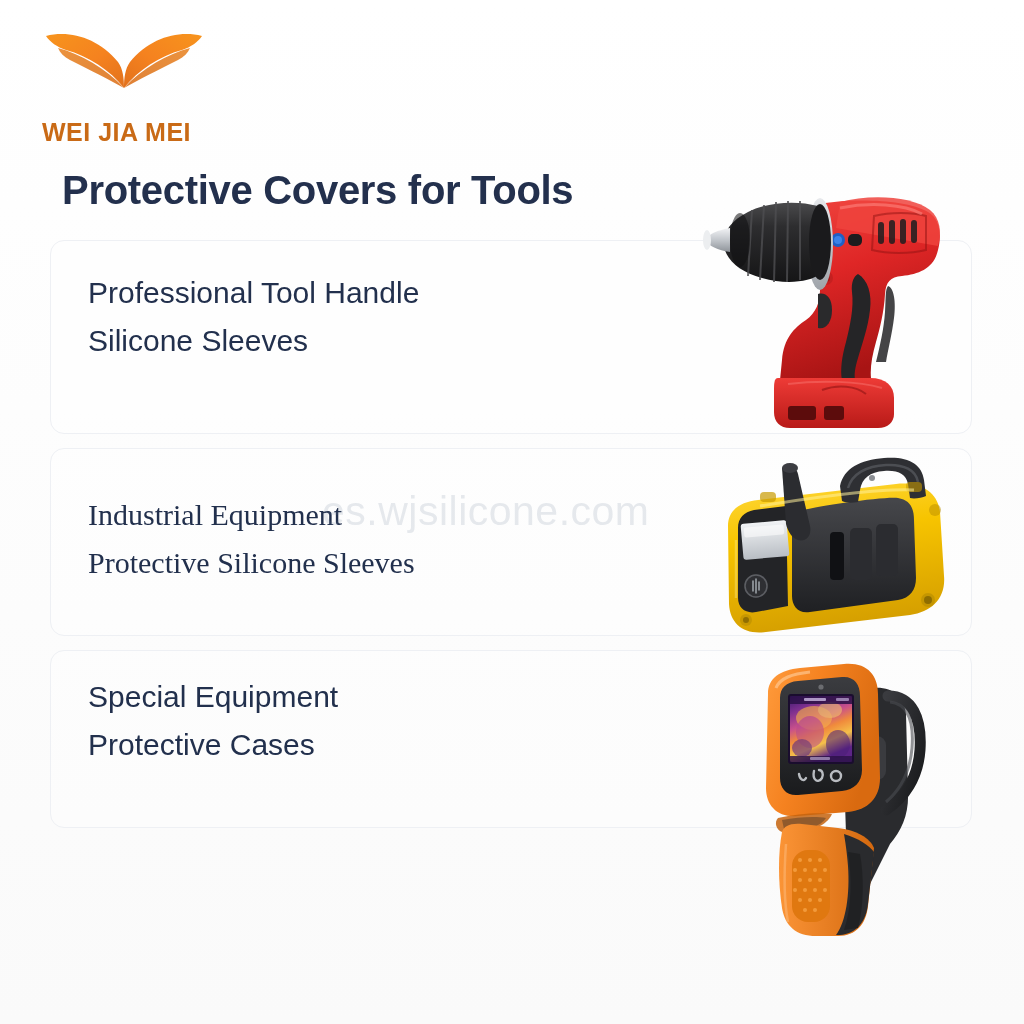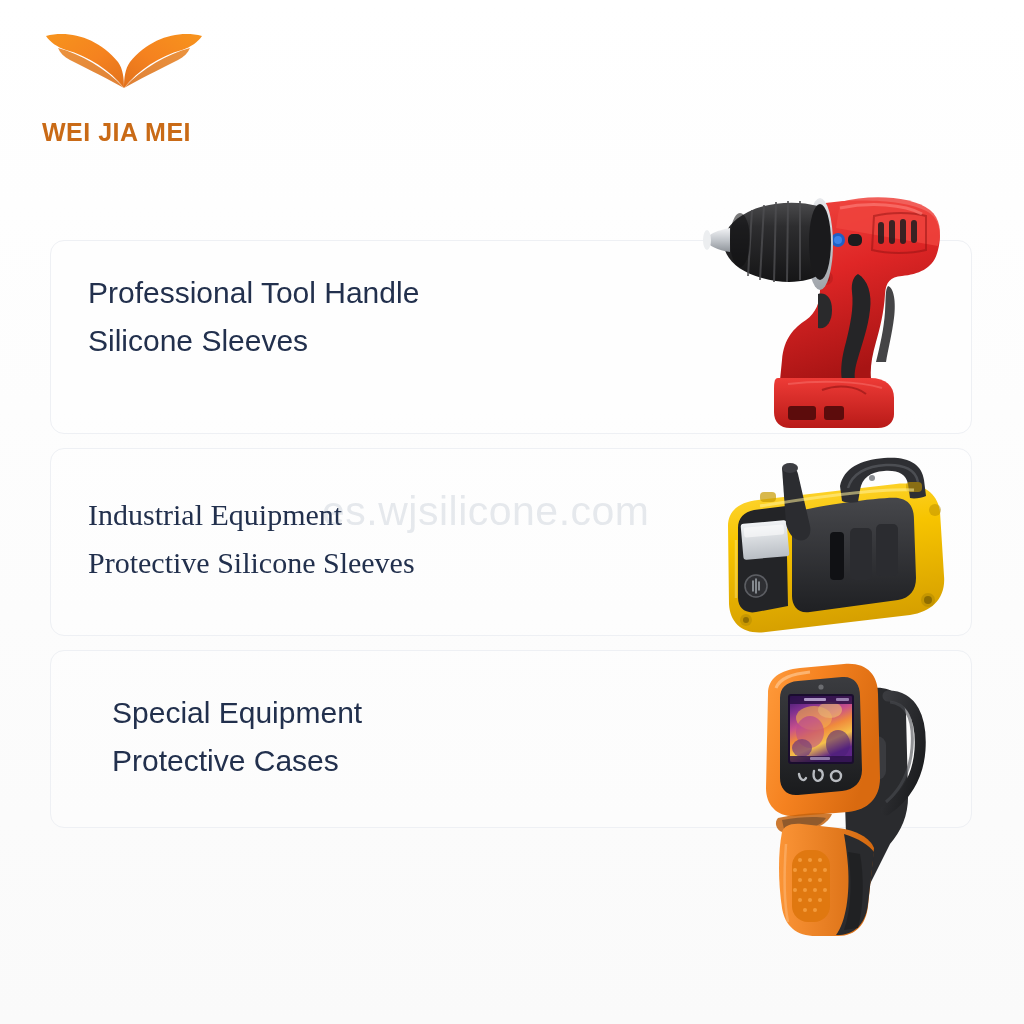--- a/index.html
+++ b/index.html
@@ -81,21 +81,21 @@
     position: absolute;
     left: 37px;
     font-size: 30px;
     line-height: 48px;
     color: #22304d;
     font-weight: normal;
     white-space: pre-line;
   }
   .card-1 .card-text { top: 28px; }
   .card-2 .card-text { top: 42px; }
-  .card-3 .card-text { top: 38px; margin-left: 24px; }
+  .card-3 .card-text { top: 22px; }
 
   
   .product {
     position: absolute;
   }
   .p1 { left: 690px; top: 178px;  width: 300px; height: 260px; }
   .p2 { left: 700px; top: 448px;  width: 270px; height: 200px; }
   .p3 { left: 752px; top: 652px;  width: 220px; height: 300px; }
 
   .product svg { display: block; width: 100%; height: 100%; }
@@ -147,20 +147,21 @@
         <path d="M18 22 C 40 28, 66 42, 84 62 C 70 54, 50 44, 30 34 C 24 31, 20 27, 18 22 Z" fill="url(#wingLdark)" opacity="0.85"></path>
 
         <path d="M162 10 C 138 4, 110 12, 90 36 C 85 43, 84 52, 84 62 C 98 44, 120 30, 142 24 C 151 21, 158 16, 162 10 Z" fill="url(#wingR)"></path>
 
         <path d="M150 22 C 128 28, 102 42, 84 62 C 98 54, 118 44, 138 34 C 144 31, 148 27, 150 22 Z" fill="url(#wingRdark)" opacity="0.85"></path>
       </svg>
     </div>
     <div class="logo-word">WEI JIA MEI</div>
   </div>
 
+  <div class="page-title">Protective Covers for Tools</div>
 
   <div class="card card-1">
     <div class="card-text">Professional Tool Handle
 Silicone Sleeves</div>
   </div>
 
   <div class="card card-2">
     <div class="card-text">Industrial Equipment
 Protective Silicone Sleeves</div>
   </div>

